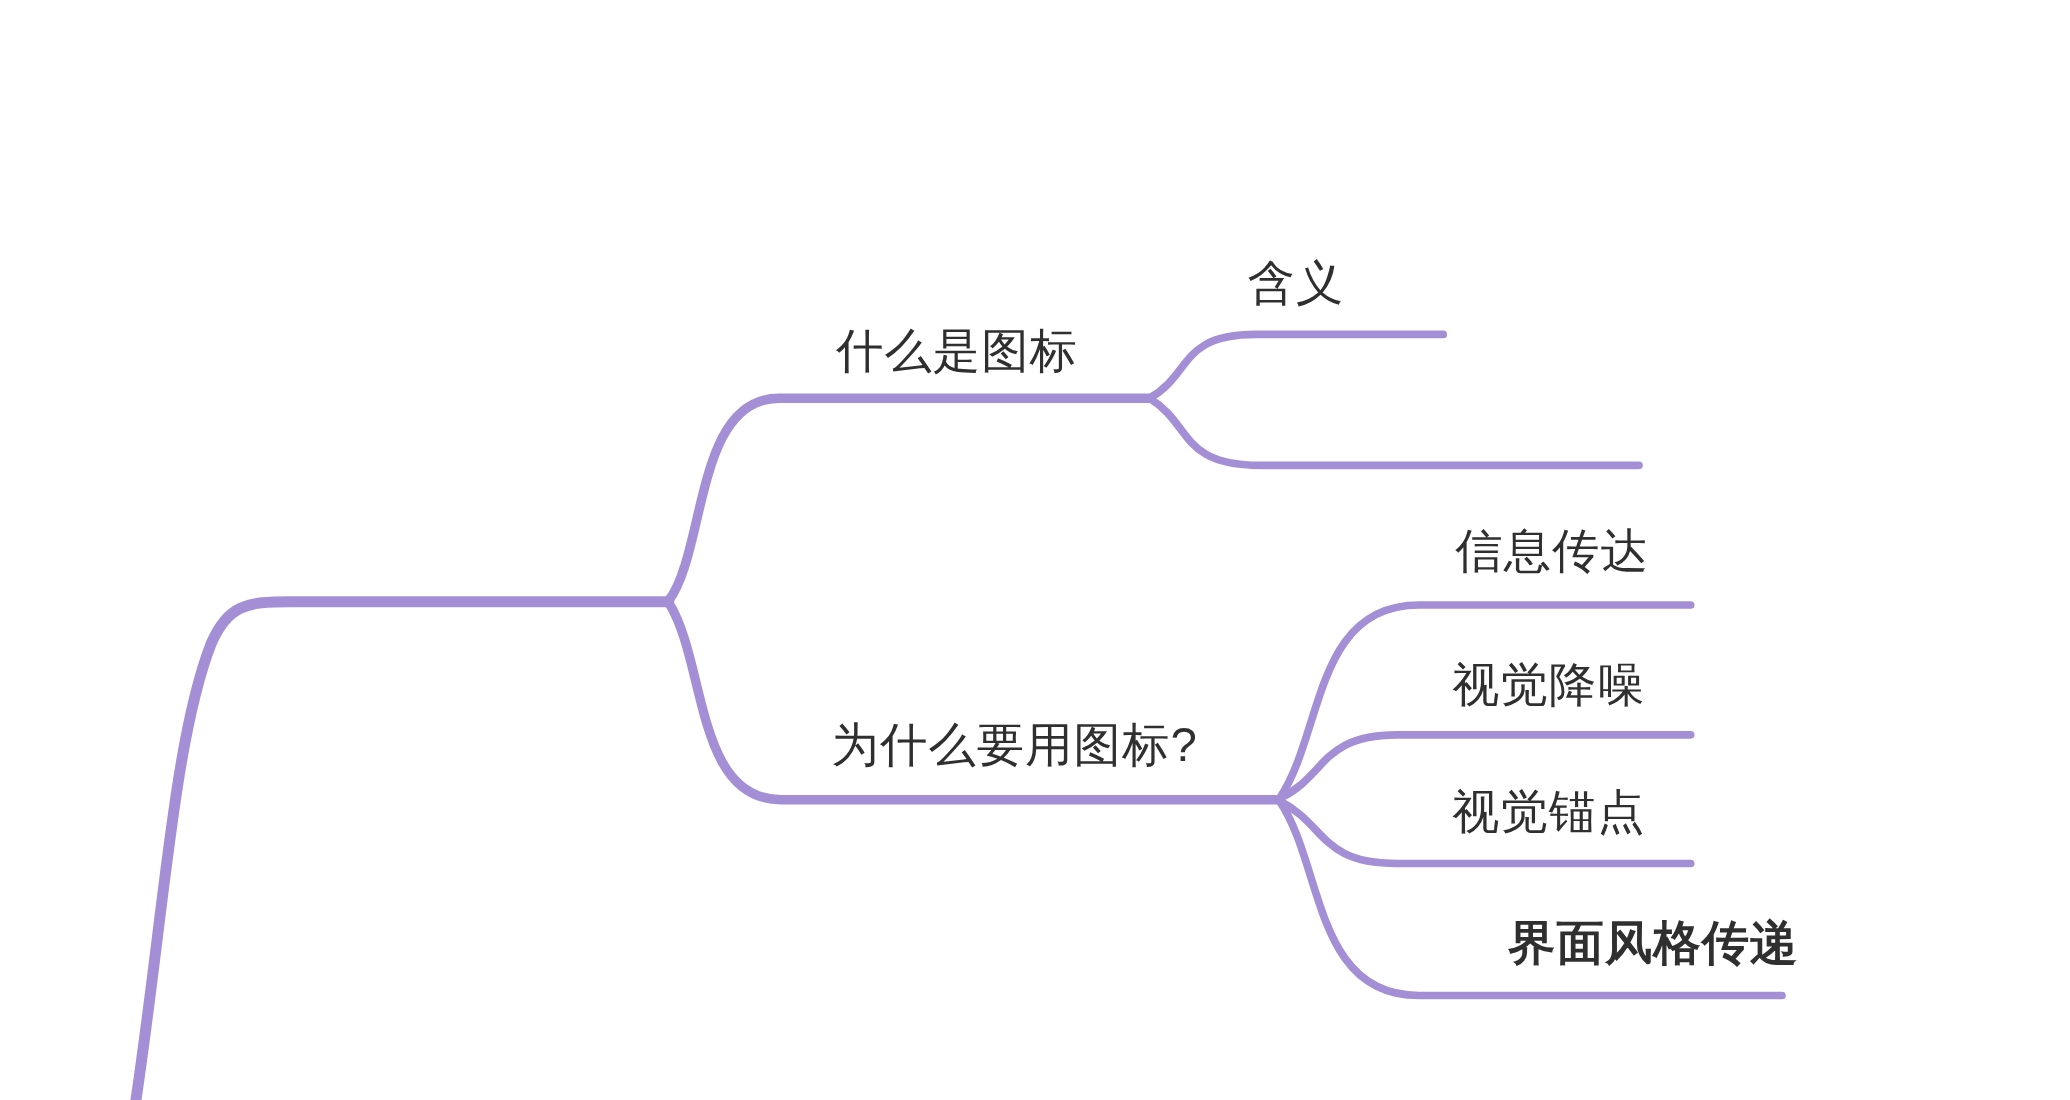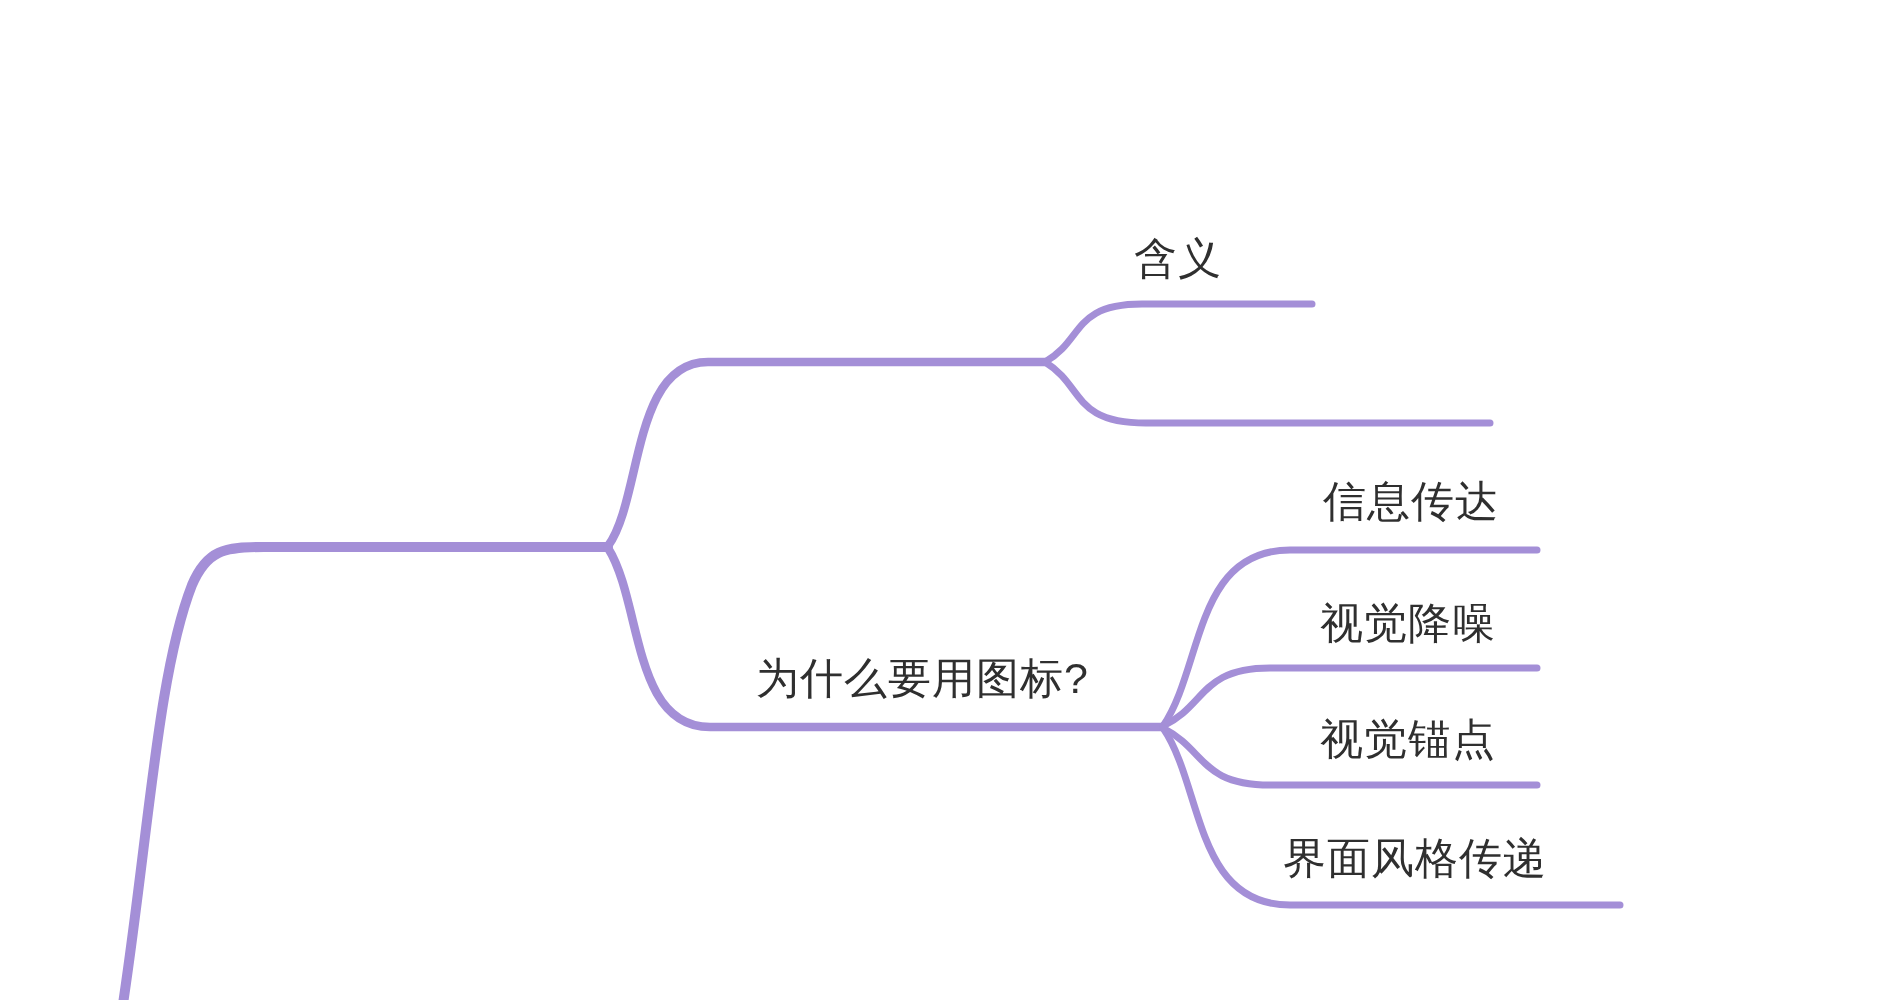--- a/index.html
+++ b/index.html
@@ -54,21 +54,21 @@
   }
   
   #t-icon-basics      {left:278px; top:470px;}
   #t-what-is-icon     {left:760px; top:296px;}
   #t-meaning          {left:1134px;top:234px;}
   #t-icon-history     {left:1190px;top:352px;}
   #t-why-use-icons    {left:756px; top:654px;}
   #t-info-comm        {left:1323px;top:477px;text-align:right;}
   #t-visual-denoise   {left:1320px;top:599px;}
   #t-visual-anchor    {left:1320px;top:715px;text-align:right;}
-  #t-ui-style         {left:1283px;top:834px;}
+  #t-ui-style         {left:1371px;top:834px;font-weight:bold;}
 </style>
 </head>
 <body>
 
 <div class="stage">
 
   <svg class="branch-svg" viewBox="0 0 1882 1000" aria-hidden="true">
 
     <path class="w-trunk" d="M 123,1004 C 149,830 158,672 192,585 C 207,550 224,547 264,547 L 608,547"></path>
 
@@ -83,20 +83,21 @@
     <path class="w-l2" d="M 1163,726 C 1203,668 1194,550 1290,550 L 1537,550"></path>
 
     <path class="w-l2" d="M 1163,726 C 1206,706 1200,668 1270,668 L 1537,668"></path>
 
     <path class="w-l2" d="M 1163,728 C 1206,750 1200,785 1270,785 L 1537,785"></path>
 
     <path class="w-l2" d="M 1163,728 C 1203,786 1194,905 1290,905 L 1620,905"></path>
   </svg>
 
 
+  <div id="t-what-is-icon" class="topic topic-sub">什么是图标</div>
 
   <div id="t-meaning" class="topic topic-sub">含义</div>
 
 
   <div id="t-why-use-icons" class="topic topic-sub">为什么要用图标?</div>
 
   <div id="t-info-comm" class="topic topic-sub">信息传达</div>
 
   <div id="t-visual-denoise" class="topic topic-sub">视觉降噪</div>
 

